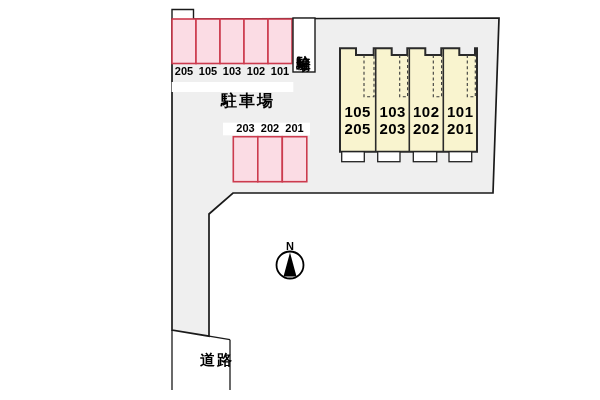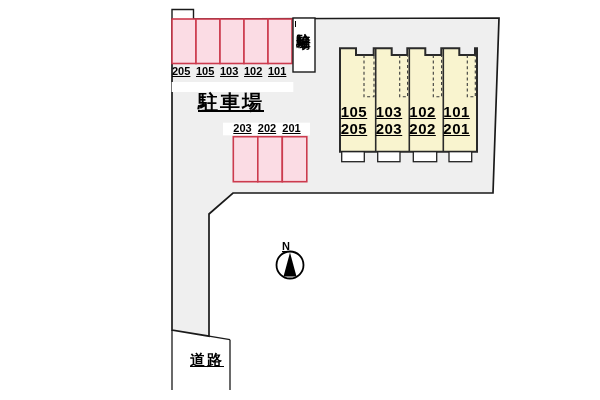--- a/index.html
+++ b/index.html
@@ -1,23 +1,23 @@
 <!DOCTYPE html>
 <html style="--site-fill: #efefef; --outline: #1a1a1a; --stall-fill: #fbdce4; --stall-stroke: #cc3b4e; --building-fill: #f9f4cf;"><head>
 <meta charset="utf-8">
 <style>
   html,body{margin:0;padding:0;background:#ffffff;}
   #stage{position:relative;width:600px;height:400px;background:#fff;overflow:hidden;
          font-family:"Liberation Sans","DejaVu Sans",sans-serif;}
   #plan-svg{position:absolute;left:0;top:0;}
-  .lbl{position:absolute;color:#000;font-weight:bold;
-       white-space:nowrap;line-height:1.08;text-decoration:underline;}
+  .lbl{position:absolute;color:#000;font-weight:bold;text-align:center;
+       white-space:nowrap;line-height:1.08;}
   .stall-num{font-size:11px;width:24px;}
   .unit-lbl{font-size:15px;width:34px;letter-spacing:0.5px;}
-  .area-lbl{font-size:20px;letter-spacing:2px;}
+  .area-lbl{font-size:16px;letter-spacing:2px;}
   .road-lbl{font-size:15px;letter-spacing:2px;}
   .n-lbl{font-size:11px;}
   .vert{writing-mode:vertical-rl;text-orientation:upright;font-size:14px;
         letter-spacing:2px;line-height:22px;}
   .site{fill:var(--site-fill,#efefef);stroke:var(--outline,#1a1a1a);stroke-width:1.7;}
   .stall{fill:var(--stall-fill,#fbdce4);stroke:var(--stall-stroke,#cc3b4e);stroke-width:1.6;}
   .whitebox{fill:#ffffff;stroke:var(--outline,#1a1a1a);stroke-width:1.4;}
   .strip{fill:#ffffff;stroke:none;}
   .bld{fill:var(--building-fill,#f9f4cf);stroke:#2a2a2a;stroke-width:2;}
   .divline{stroke:#2a2a2a;stroke-width:1.6;fill:none;}

